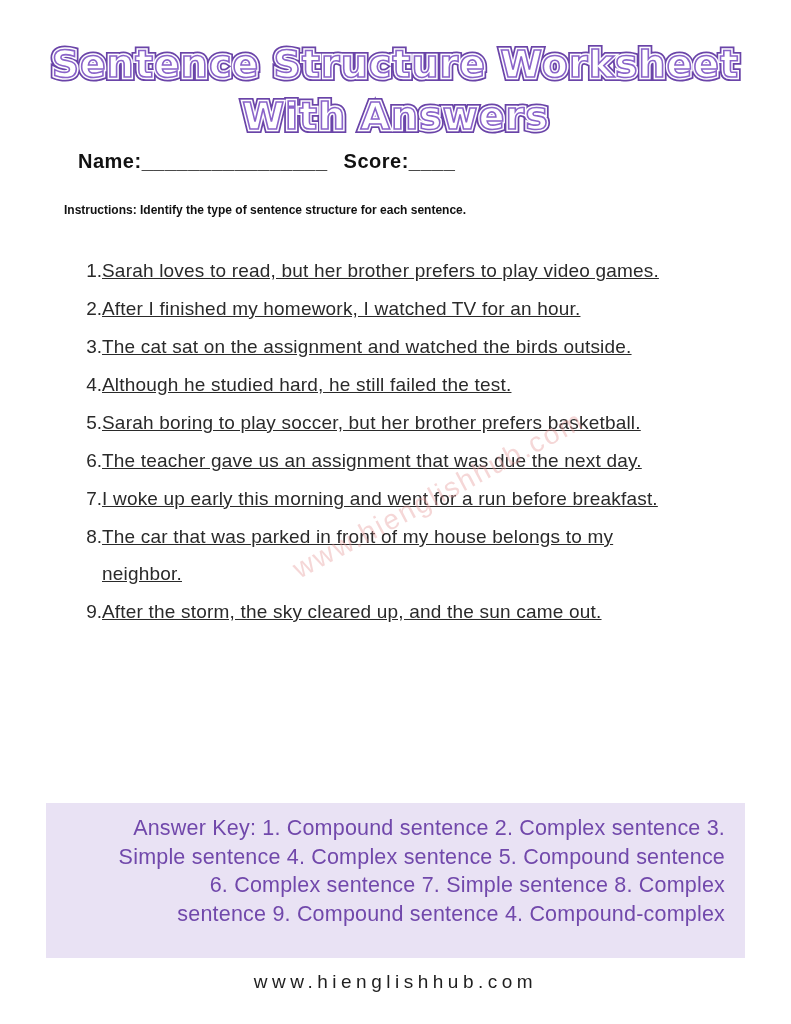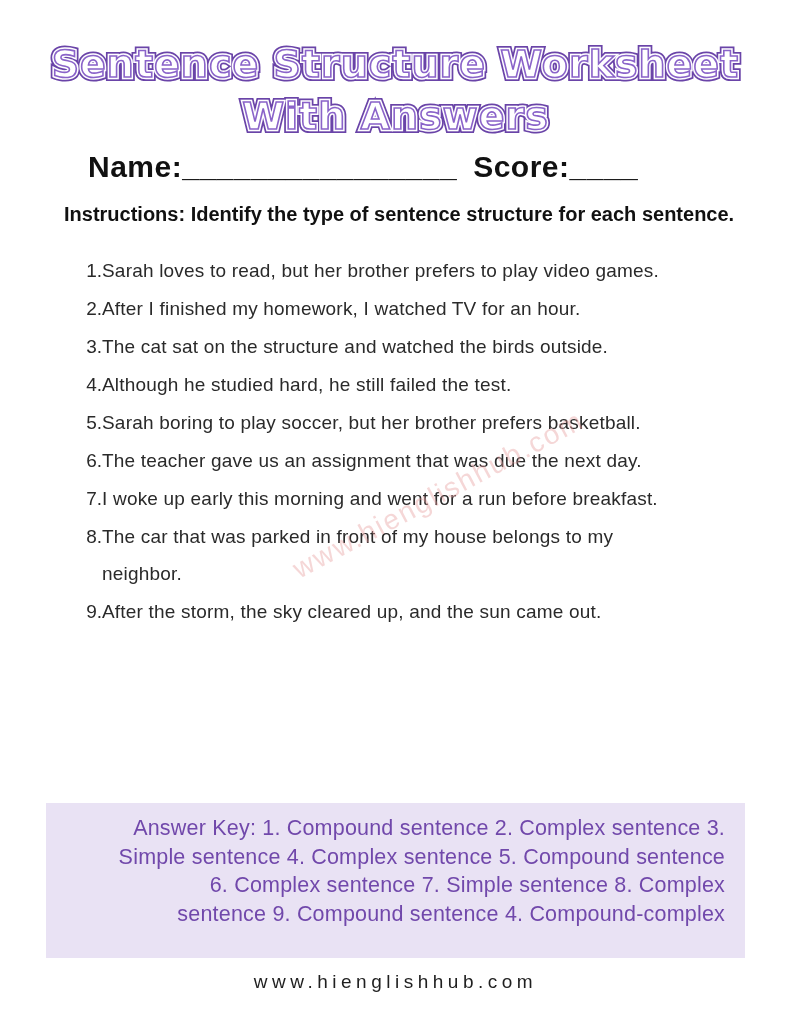--- a/index.html
+++ b/index.html
@@ -26,44 +26,45 @@
   .bubble-line .layer{
     position:absolute;left:0;right:0;top:0;
     white-space:nowrap;
   }
   .bubble-line .l-outer{color:#6a44a8;-webkit-text-stroke:8px #6a44a8;}
   .bubble-line .l-band {color:#ffffff;-webkit-text-stroke:4.5px #ffffff;}
   .bubble-line .l-inner{position:relative;color:#ffffff;-webkit-text-stroke:1.6px #8a63c9;}
 
   
   .name-row{
-    position:absolute;top:150px;left:88px;
-    font-size:30px;font-weight:bold;color:#111;
+    position:absolute;top:150px;left:78px;
+    font-size:20px;font-weight:bold;color:#111;
     letter-spacing:0.5px;white-space:nowrap;
   }
   .score-part{margin-left:16px;}
 
   
   .instructions{
     position:absolute;top:203px;left:64px;
-    font-size:20px;font-weight:bold;color:#111;
+    font-size:12px;font-weight:bold;color:#111;
   }
 
   
   .q-list{position:absolute;top:252px;left:62px;width:630px;}
   .q-item{display:flex;margin-bottom:1px;}
   .q-num{
     width:40px;flex:0 0 40px;
     text-align:right;
     font-size:19px;line-height:37px;color:#2a2a2a;
   }
   .q-text{
     width:578px;
     font-size:19px;line-height:37px;color:#2a2a2a;
     letter-spacing:0.2px;
+    text-decoration:underline;
   }
 
   
   .watermark{
     position:absolute;top:555px;left:295px;width:340px;
     transform:rotate(-28deg);transform-origin:left center;
     font-size:28px;letter-spacing:2px;
     color:rgba(231,156,156,0.40);
     pointer-events:none;white-space:nowrap;
   }
@@ -116,21 +117,21 @@
     <div class="q-item">
       <div class="q-num">1.</div>
       <div class="q-text">Sarah loves to read, but her brother prefers to play video games.</div>
     </div>
     <div class="q-item">
       <div class="q-num">2.</div>
       <div class="q-text">After I finished my homework, I watched TV for an hour.</div>
     </div>
     <div class="q-item">
       <div class="q-num">3.</div>
-      <div class="q-text">The cat sat on the structure and watched the birds outside.</div>
+      <div class="q-text">The cat sat on the assignment and watched the birds outside.</div>
     </div>
     <div class="q-item">
       <div class="q-num">4.</div>
       <div class="q-text">Although he studied hard, he still failed the test.</div>
     </div>
     <div class="q-item">
       <div class="q-num">5.</div>
       <div class="q-text">Sarah boring to play soccer, but her brother prefers basketball.</div>
     </div>
     <div class="q-item">

